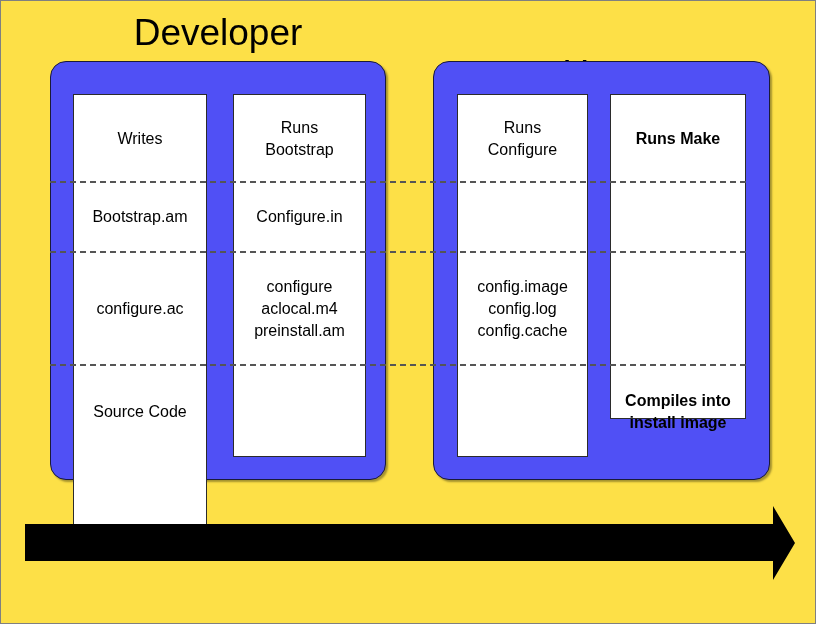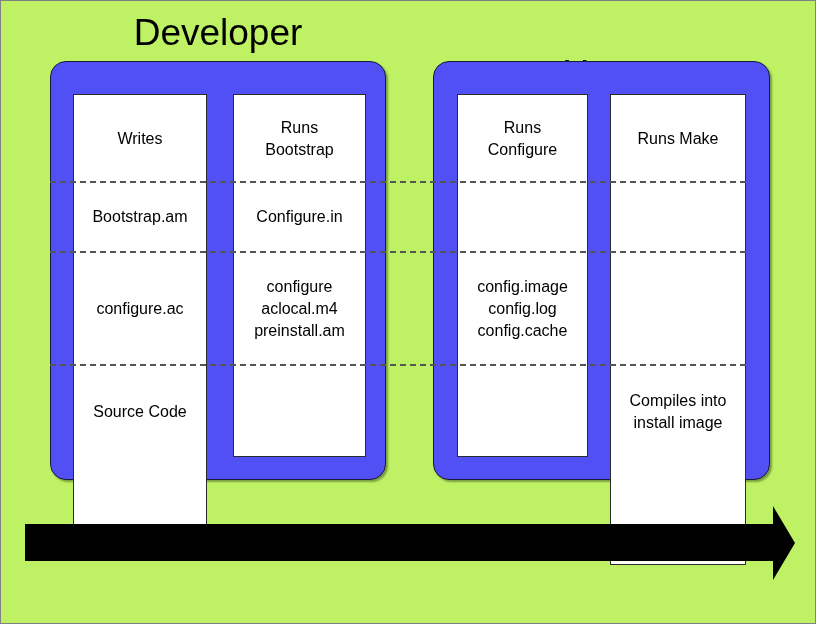--- a/index.html
+++ b/index.html
@@ -7,21 +7,21 @@
     padding: 0;
     background: #ffffff;
   }
   body {
     font-family: "Liberation Sans", sans-serif;
   }
   #canvas {
     position: relative;
     width: 816px;
     height: 624px;
-    background: #bef264;
+    background: #fde047;
     border: 1px solid #808080;
     box-sizing: border-box;
     overflow: hidden;
   }
   .title {
     position: absolute;
     font-size: 37px;
     line-height: 44px;
     color: #000000;
     text-align: center;
@@ -43,21 +43,21 @@
 
   .column {
     position: absolute;
     background: #ffffff;
     border: 1px solid #2b2b2b;
     box-sizing: border-box;
   }
   #col-writes     { left: 72px;  top: 93px; width: 134px; height: 444px; }
   #col-bootstrap  { left: 232px; top: 93px; width: 133px; height: 363px; }
   #col-configure  { left: 456px; top: 93px; width: 131px; height: 363px; }
-  #col-make       { left: 609px; top: 93px; width: 136px; height: 471px; }
+  #col-make       { left: 609px; top: 93px; width: 136px; height: 325px; font-weight: bold; }
 
   .cell {
     position: absolute;
     left: 0;
     right: 0;
     display: flex;
     align-items: center;
     justify-content: center;
     text-align: center;
     font-size: 16px;

